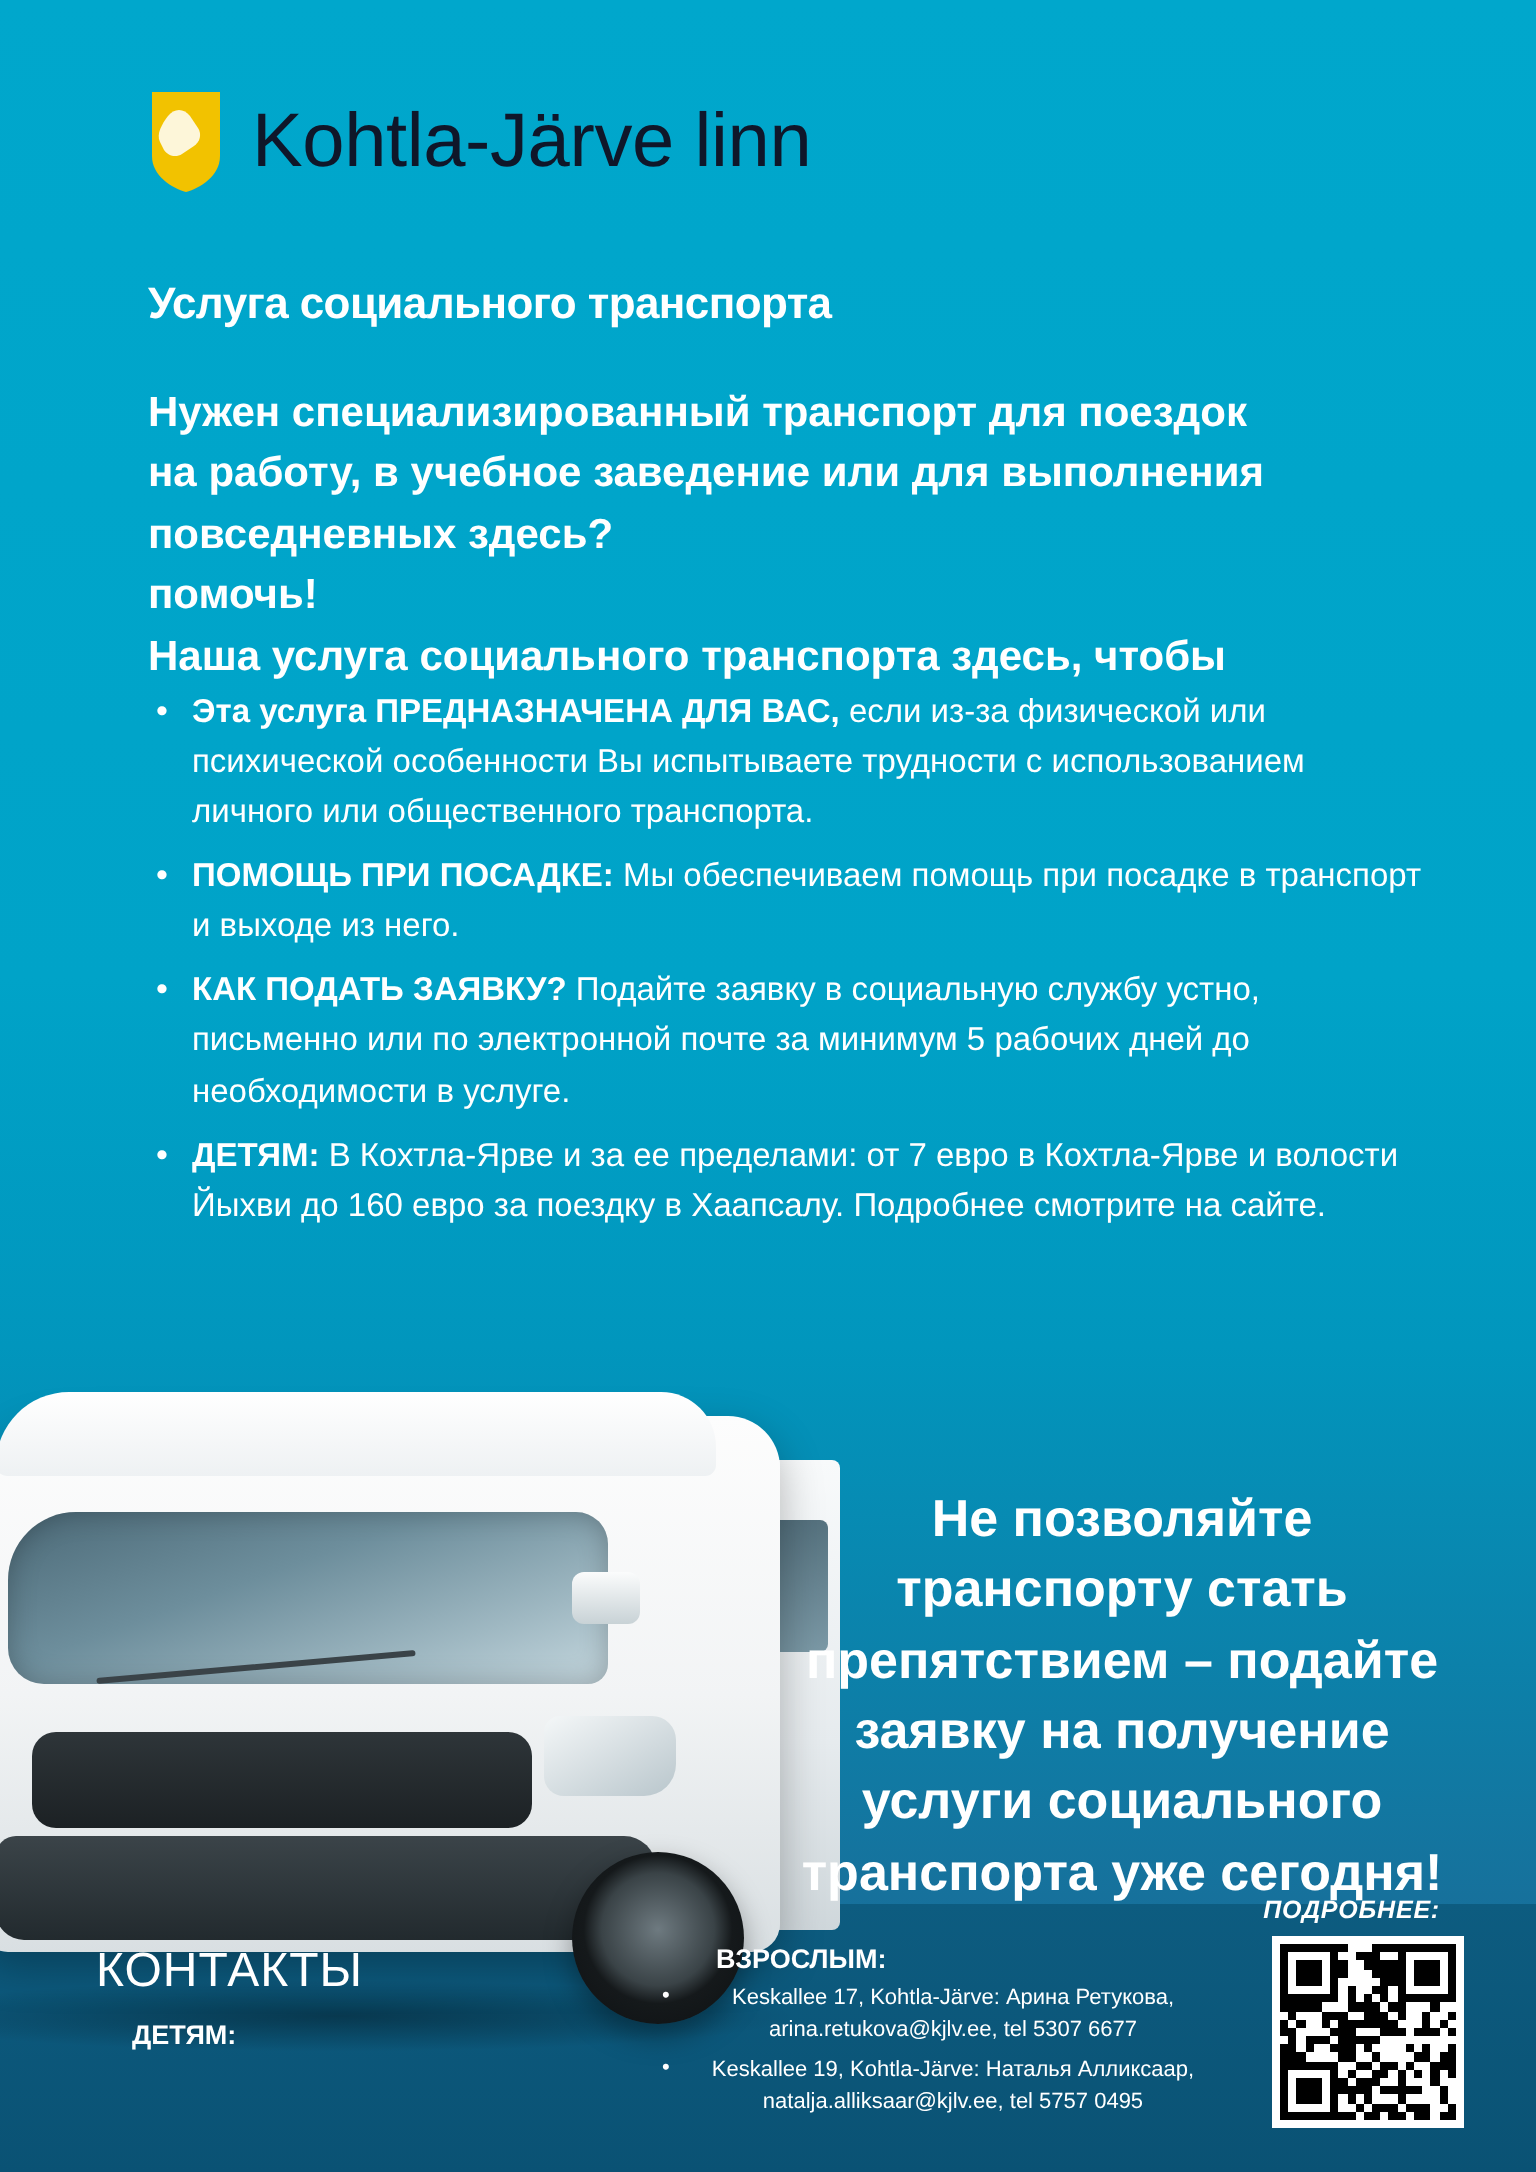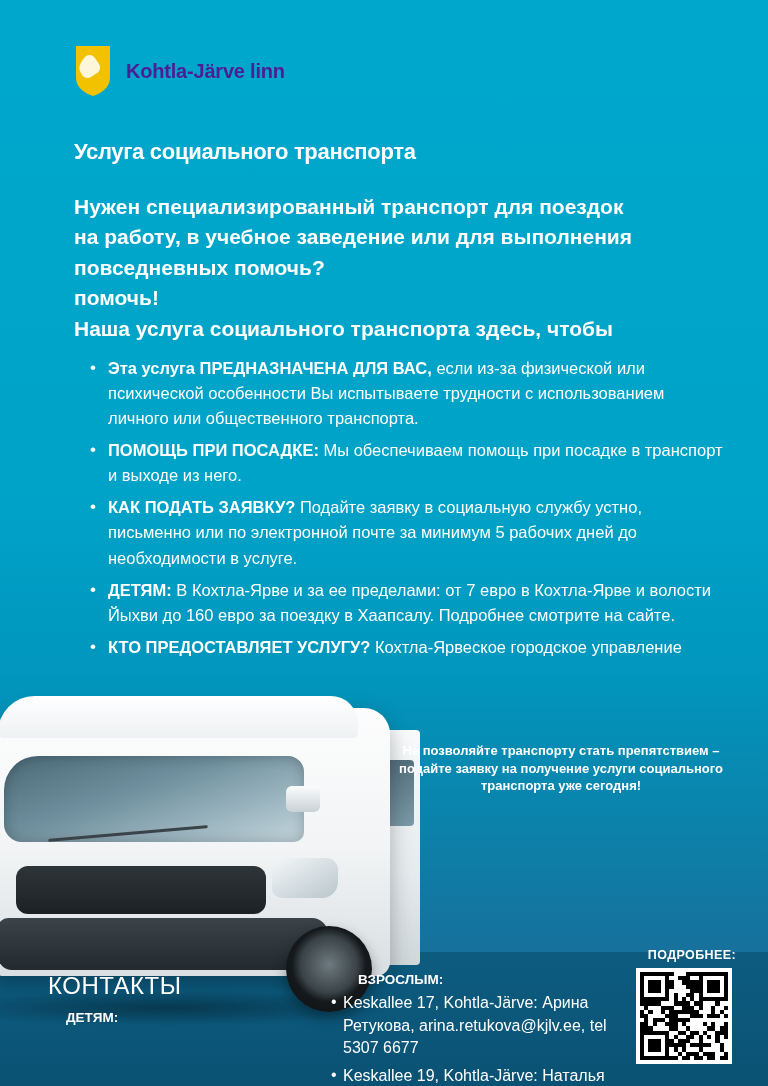--- a/index.html
+++ b/index.html
@@ -39,24 +39,24 @@
     left: 74px;
     display: flex;
     align-items: center;
     gap: 14px;
   }
   .logo-mark {
     width: 38px;
     height: 54px;
   }
   .logo-text {
-    font-size: 20px;
-    font-weight: 700;
+    font-size: 38px;
+    font-weight: 400;
     letter-spacing: -0.2px;
-    color: #4c1d95;
+    color: #0f172a;
     white-space: nowrap;
   }
 
   
   .title {
     position: absolute;
     top: 124px;
     left: 74px;
     width: 640px;
     font-size: 22px;
@@ -75,21 +75,21 @@
     line-height: 1.45;
   }
   .lead p { margin: 0; }
 
   
   .bullets {
     position: absolute;
     top: 344px;
     left: 74px;
     width: 640px;
-    margin: 12px;
+    margin: 0;
     padding: 0;
     list-style: none;
   }
   .bullets li {
     position: relative;
     padding-left: 22px;
     margin-bottom: 7px;
     font-size: 16.5px;
     line-height: 1.52;
   }
@@ -199,21 +199,21 @@
     background: radial-gradient(ellipse at 45% 50%, rgba(0,0,0,0.36) 0%, rgba(0,0,0,0) 70%);
   }
 
   
   .cta {
     position: absolute;
     top: 742px;
     left: 396px;
     width: 330px;
     text-align: center;
-    font-size: 13px;
+    font-size: 26px;
     font-weight: bold;
     line-height: 1.36;
     z-index: 4;
   }
 
   
   .band {
     position: absolute;
     left: 0;
     top: 952px;
@@ -253,40 +253,42 @@
     padding-left: 28px;
   }
   .col-list {
     margin: 0;
     padding: 0;
     list-style: none;
   }
   .col-list li {
     position: relative;
     padding-left: 13px;
-    font-size: 16px;
+    font-size: 11px;
     line-height: 1.42;
     margin-bottom: 5px;
+    text-align: center;
   }
   .col-list li::before {
     content: "•";
     position: absolute;
     left: 1px;
     top: -1px;
   }
 
   
   .qr-label {
     position: absolute;
-    right: 32px;
+    right: 48px;
     top: 948px;
     font-size: 12.5px;
     font-weight: bold;
     letter-spacing: 0.4px;
     z-index: 5;
+    font-style: italic;
   }
   .qr {
     position: absolute;
     right: 36px;
     top: 968px;
     width: 96px;
     height: 96px;
     background: #ffffff;
     padding: 4px;
     z-index: 5;
@@ -316,31 +318,30 @@
       </svg>
     </span>
     <span class="logo-text">Kohtla-Järve linn</span>
   </div>
 
   <h1 class="title">Услуга социального транспорта</h1>
 
   <div class="lead">
     <p>Нужен специализированный транспорт для поездок</p>
     <p>на работу, в учебное заведение или для выполнения</p>
-    <p>повседневных помочь?</p>
+    <p>повседневных здесь?</p>
     <p>помочь!</p>
     <p>Наша услуга социального транспорта здесь, чтобы</p>
   </div>
 
   <ul class="bullets">
     <li><b>Эта услуга ПРЕДНАЗНАЧЕНА ДЛЯ ВАС,</b><span> если из-за физической или психической особенности Вы испытываете трудности с использованием личного или общественного транспорта.</span></li>
     <li><b>ПОМОЩЬ ПРИ ПОСАДКЕ:</b><span> Мы обеспечиваем помощь при посадке в транспорт и выходе из него.</span></li>
     <li><b>КАК ПОДАТЬ ЗАЯВКУ?</b><span> Подайте заявку в социальную службу устно, письменно или по электронной почте за минимум 5 рабочих дней до необходимости в услуге.</span></li>
     <li><b>ДЕТЯМ:</b><span> В Кохтла-Ярве и за ее пределами: от 7 евро в Кохтла-Ярве и волости Йыхви до 160 евро за поездку в Хаапсалу. Подробнее смотрите на сайте.</span></li>
-    <li><b>КТО ПРЕДОСТАВЛЯЕТ УСЛУГУ?</b><span> Кохтла-Ярвеское городское управление</span></li>
   </ul>
 
   <div class="van-wrap">
     <div class="van-shadow"></div>
     <div class="van-side"></div>
     <div class="van-side-win"></div>
     <div class="van-body"></div>
     <div class="van-roof"></div>
     <div class="van-wind"></div>
     <div class="van-wiper"></div>

